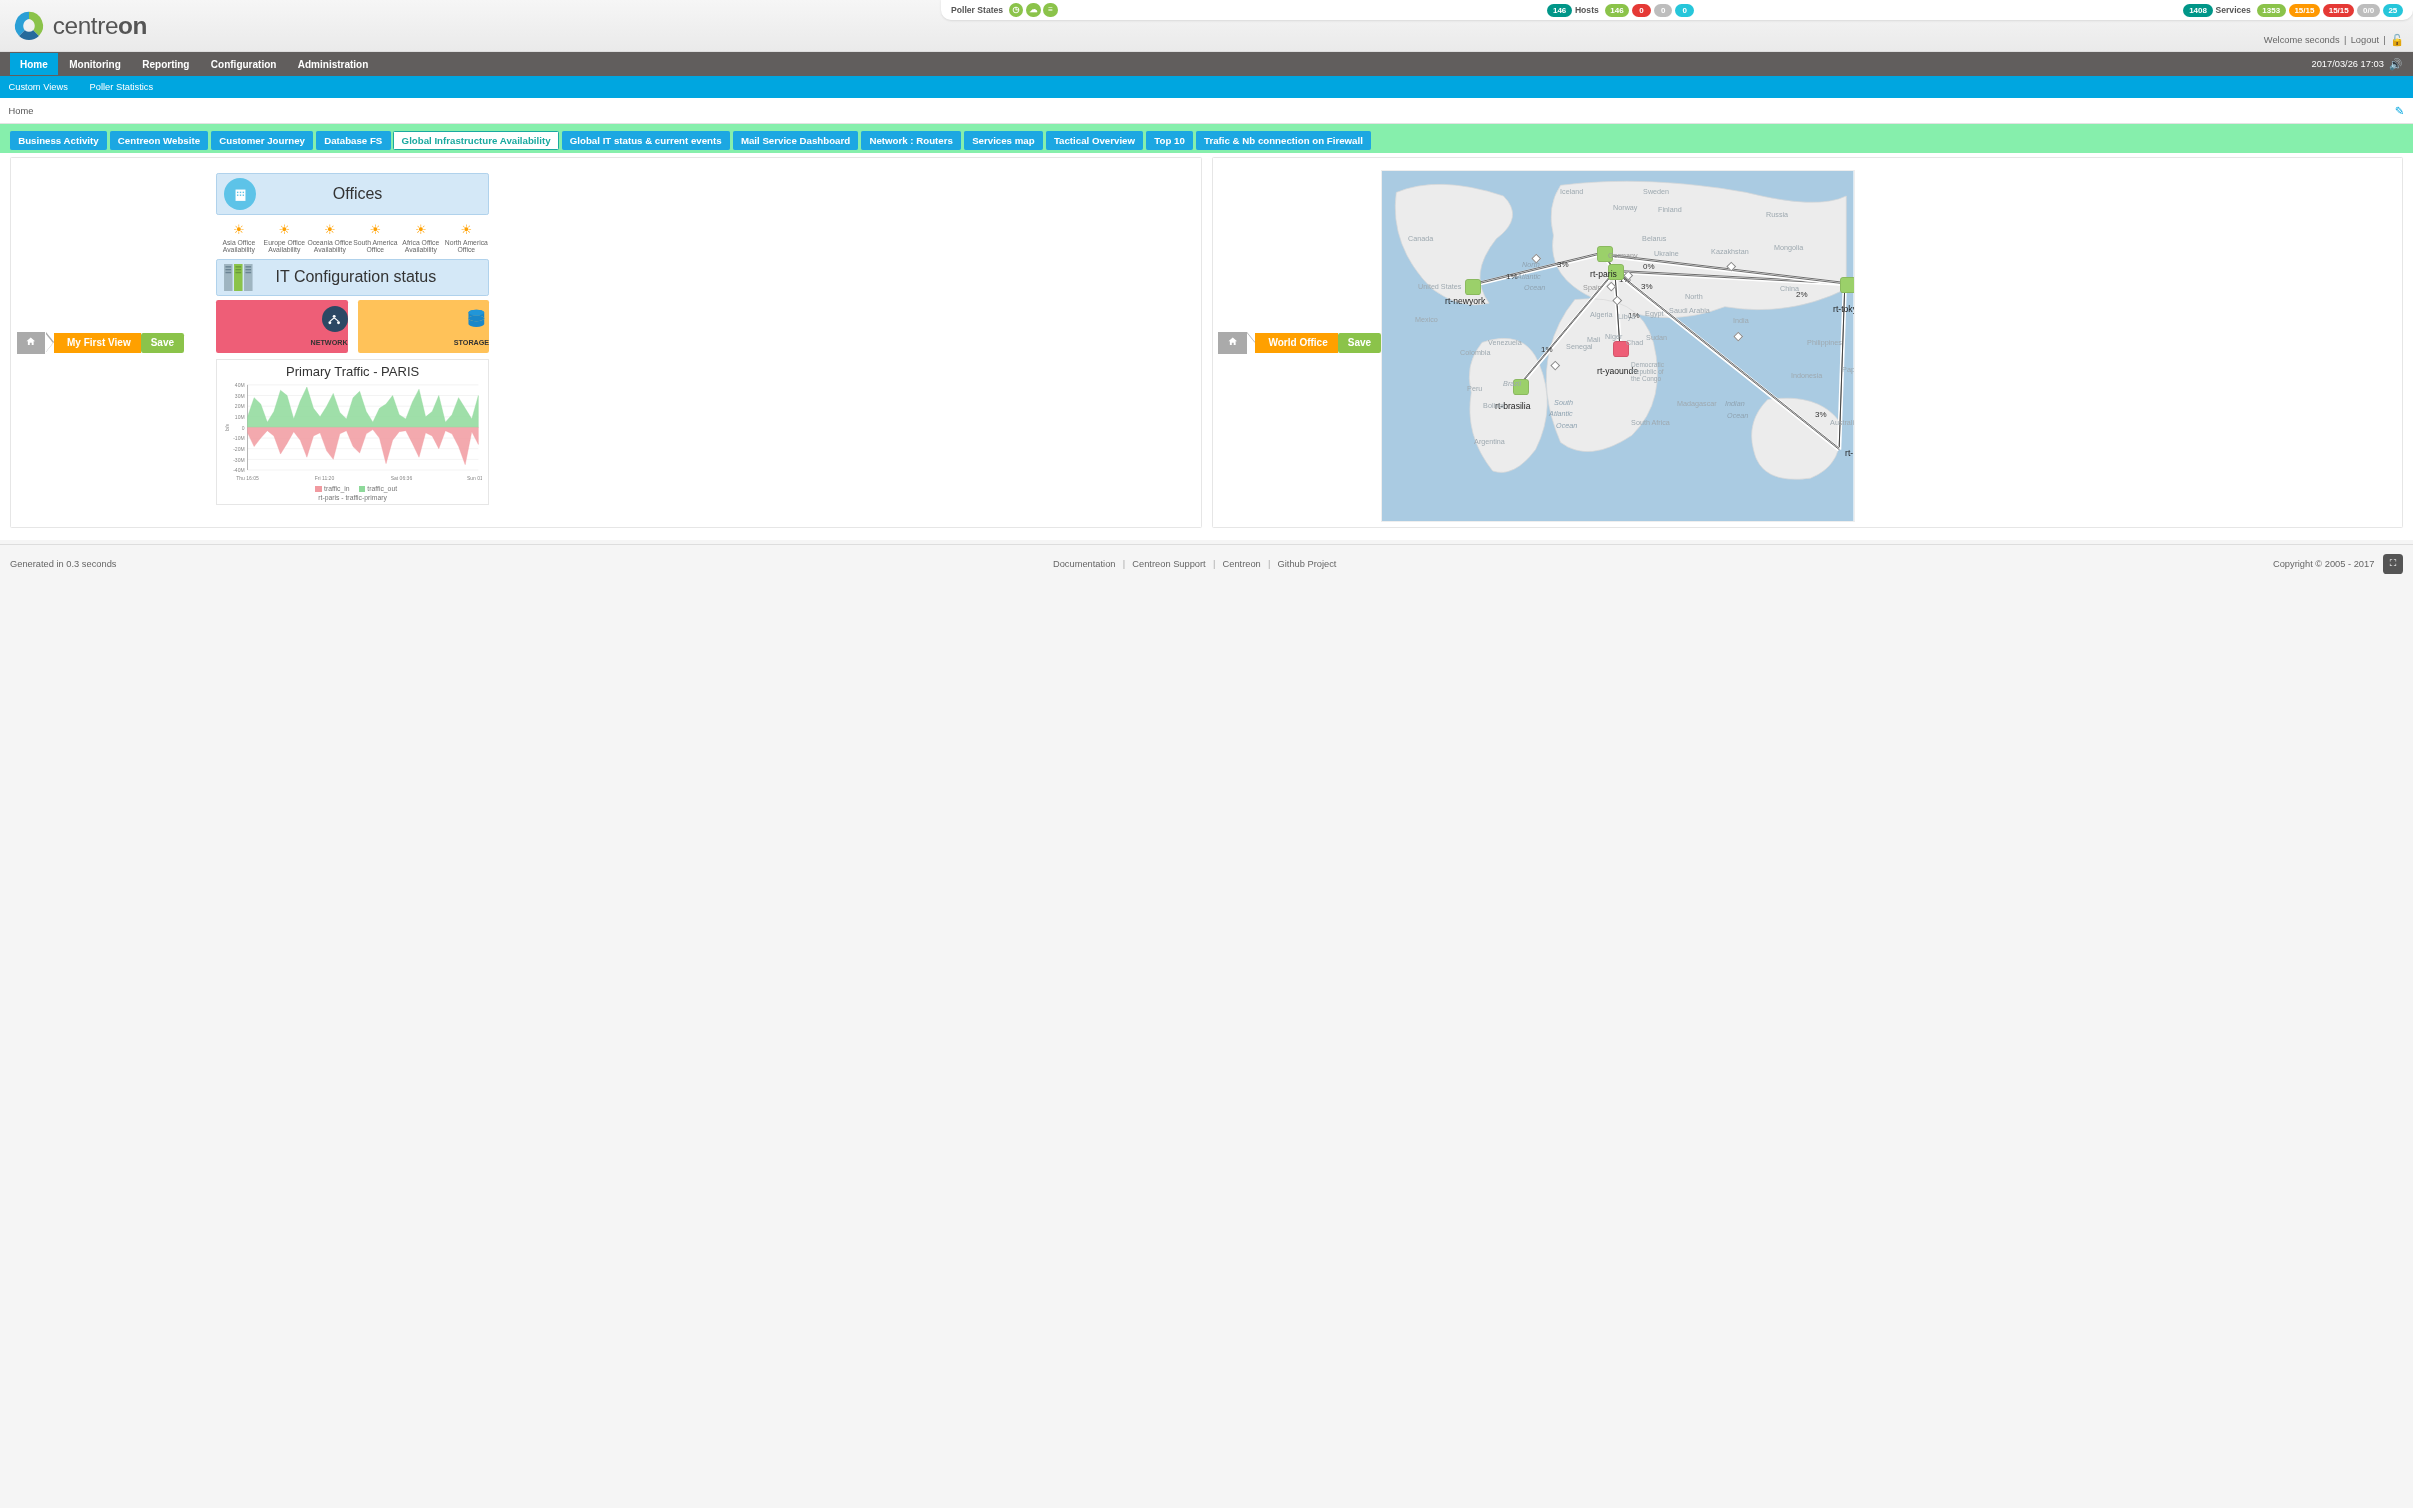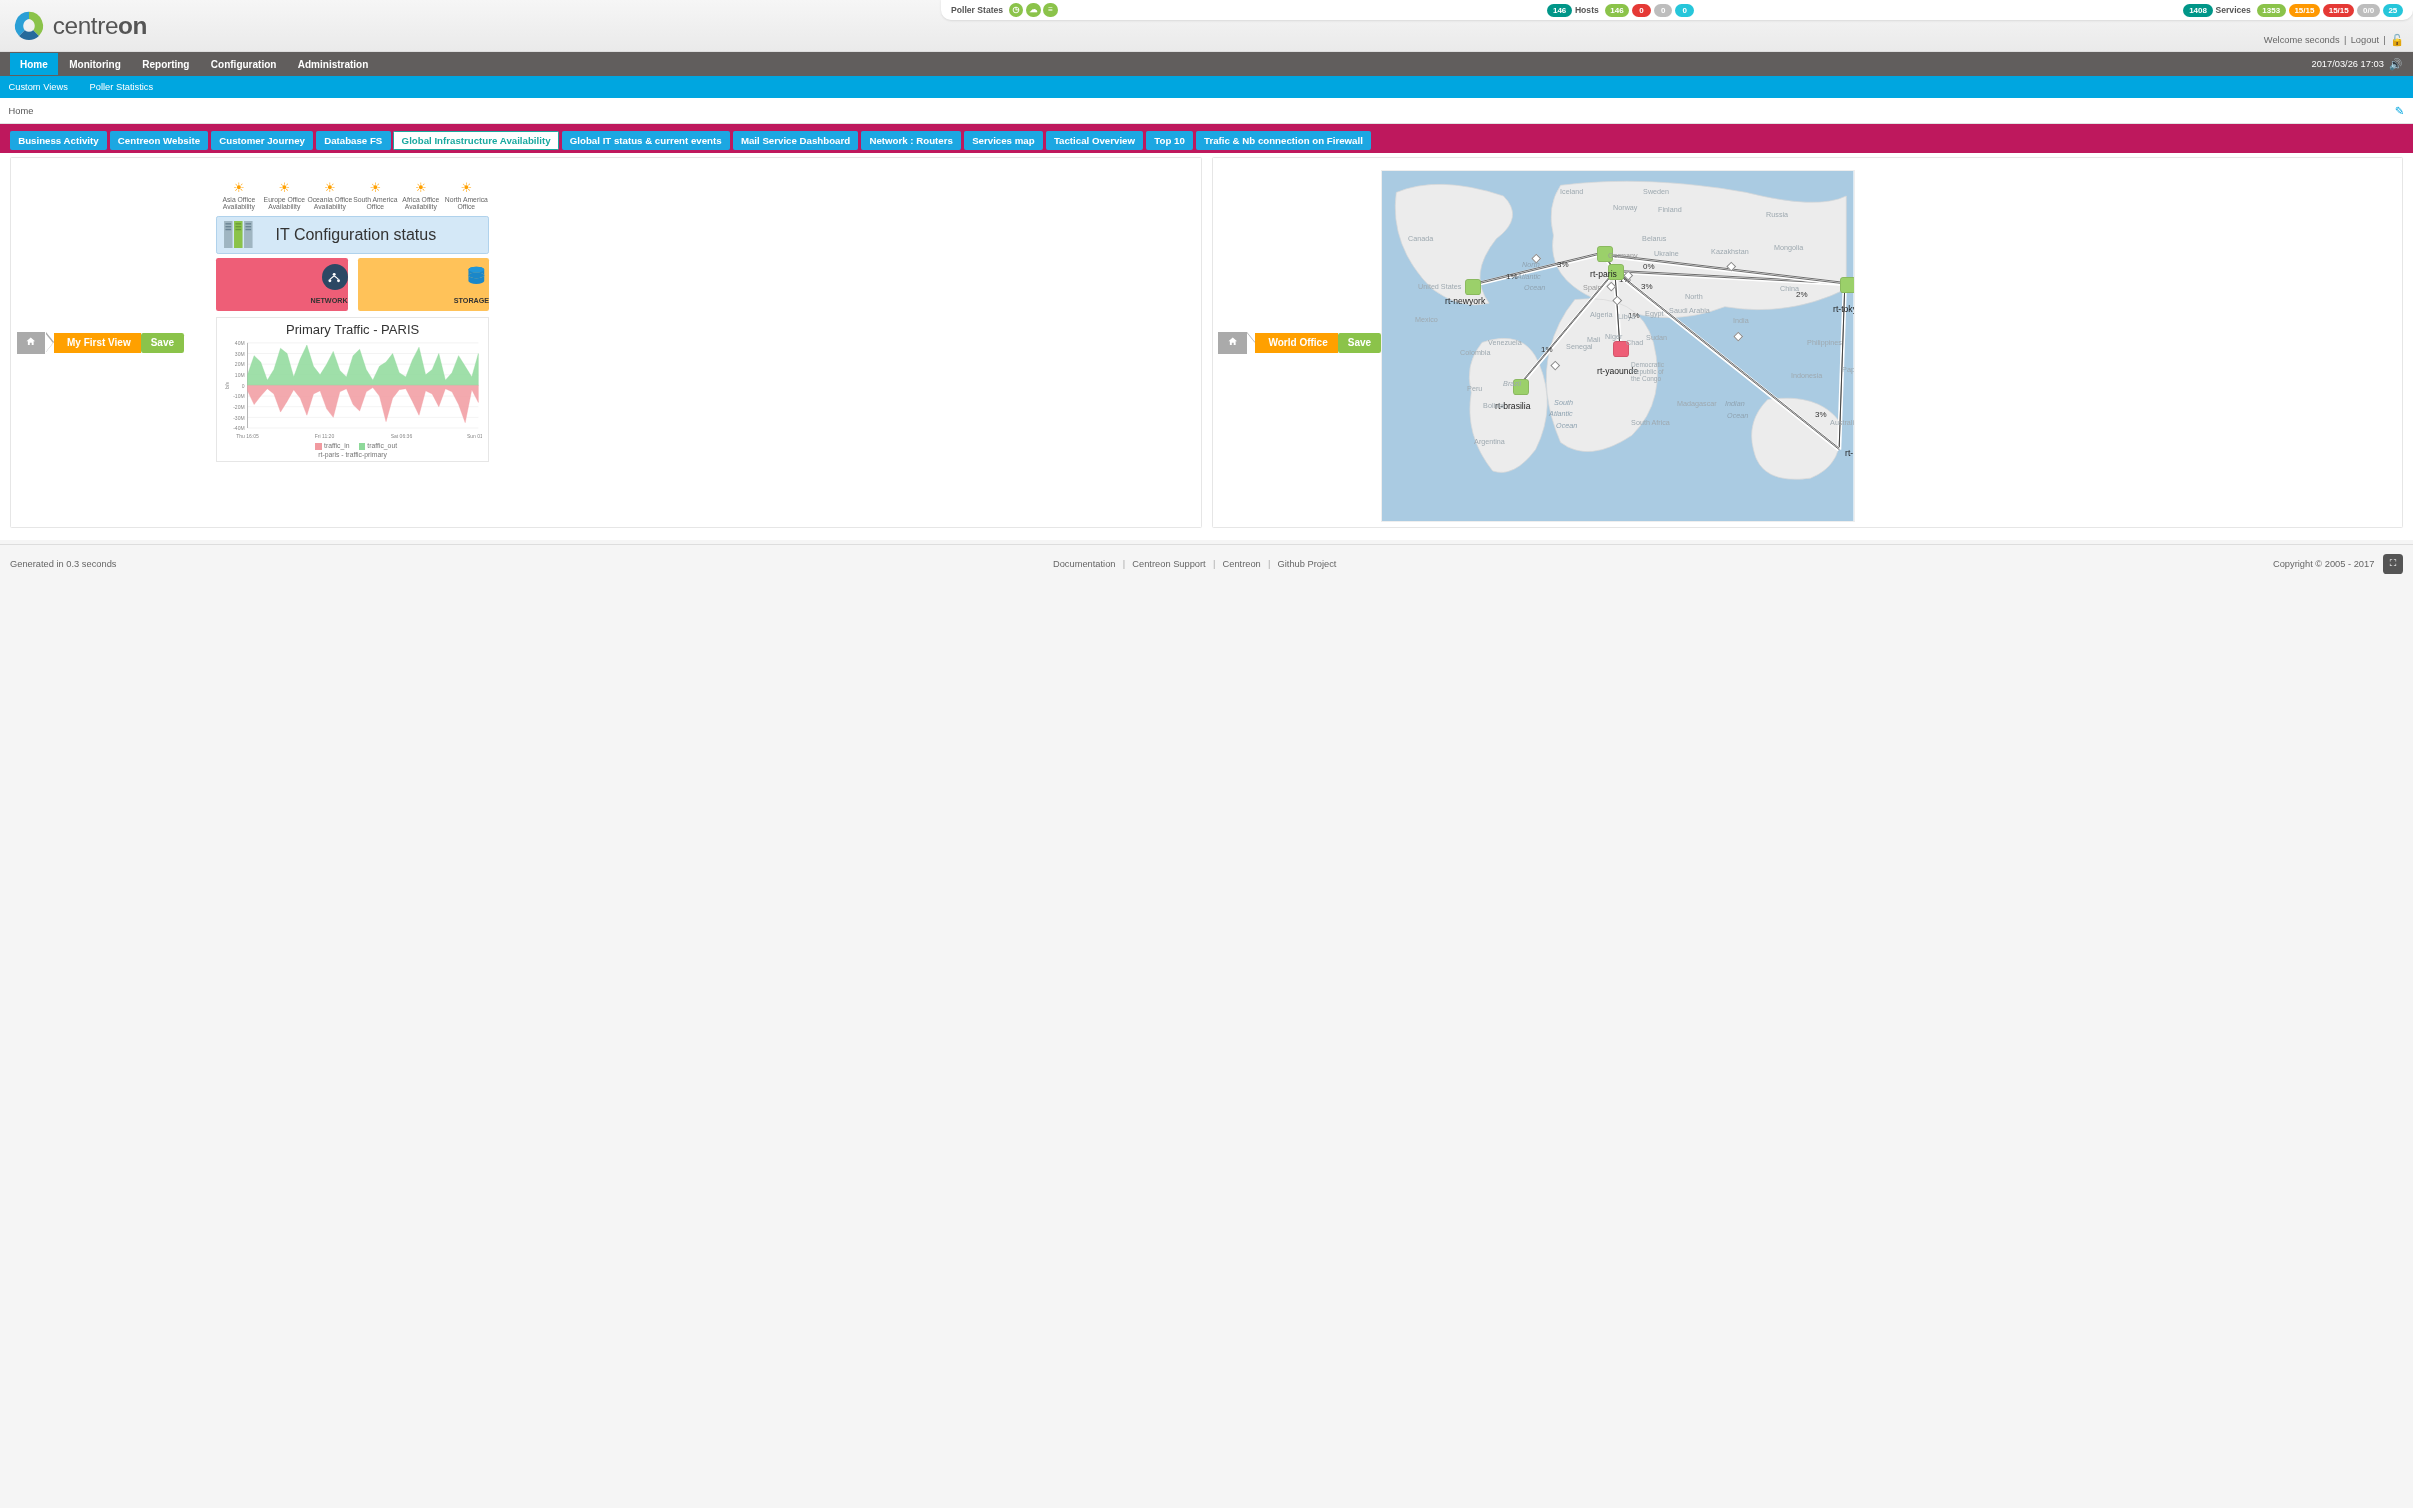--- a/index.html
+++ b/index.html
@@ -30,21 +30,21 @@
   .vol-icn { font-size:10.8px; }
 
   .sub-nav { background:#00a6e0; color:#fff; height:21.5px; display:flex; align-items:center; padding:0 5.7px; gap:16px; font-size:9.3px; }
   .sub-nav span { cursor:pointer; padding:4.3px 2.9px; }
 
   
   .crumb-bar { background:#fff; border-bottom:0.7px solid #e3e3e3; padding:5.7px 8.6px; display:flex; justify-content:space-between; align-items:center; font-size:9.3px; color:#555;}
   .pencil { color:#00a6e0; font-size:11.5px; cursor:pointer; }
 
   
-  .view-tabs { background:#be185d; padding:7.2px 10px 2.9px 10px; display:flex; flex-wrap:wrap; gap:2.9px; }
+  .view-tabs { background:#86efac; padding:7.2px 10px 2.9px 10px; display:flex; flex-wrap:wrap; gap:2.9px; }
   .vt { background:#1ca7e2; color:#fff; border:0.7px solid #1ca7e2; border-radius:1.4px; padding:2.9px 7.2px; font-size:9.7px; font-weight:700; cursor:pointer; }
   .vt.active { background:#fff; color:#1aa9a0; border-color:#1aa9a0; }
 
   
   .dash { background:#fff; padding:4.3px 10px 11.5px 10px; display:flex; gap:10px; }
   .widget { flex:1; border:0.7px solid #e6e6e6; border-radius:1.4px; background:#fff; padding:5.7px; display:flex; flex-direction:row; }
   .w-head { display:flex; align-items:center; justify-content:space-between; }
   .w-head .left { display:flex; align-items:center; }
   .home-tab { background:#aaa; padding:4.3px 8.6px; color:#fff; position:relative; }
   .home-tab::after { content:""; position:absolute; right:-8.6px; top:0; border-top:10px solid transparent; border-bottom:10px solid transparent; border-left:8.6px solid #aaa; }
@@ -185,20 +185,34 @@
           <svg viewBox="0 0 24 24">
               <path fill="#fff" d="M12 3l9 8h-3v8h-4v-5h-4v5H6v-8H3z"></path>
             </svg>
         </span>
         <span class="name-tab">My First View</span>
       </div>
       <button class="save-btn">Save</button>
     </div>
 
     <div class="left-body">
+      <div class="offices-bar">
+        <span class="o-icon">
+          <svg width="17" height="17" viewBox="0 0 24 24">
+              <rect x="5" y="5" width="14" height="16" fill="#fff"></rect>
+              <rect x="7" y="8" width="2" height="2" fill="#5dc3e8"></rect>
+              <rect x="11" y="8" width="2" height="2" fill="#5dc3e8"></rect>
+              <rect x="15" y="8" width="2" height="2" fill="#5dc3e8"></rect>
+              <rect x="7" y="12" width="2" height="2" fill="#5dc3e8"></rect>
+              <rect x="11" y="12" width="2" height="2" fill="#5dc3e8"></rect>
+              <rect x="15" y="12" width="2" height="2" fill="#5dc3e8"></rect>
+            </svg>
+        </span>
+        <h3>Offices</h3>
+      </div>
 
       <div class="suns">
         <div class="sun"><span class="icn">☀</span><span>Asia Office Availability</span></div>
         <div class="sun"><span class="icn">☀</span><span>Europe Office Availability</span></div>
         <div class="sun"><span class="icn">☀</span><span>Oceania Office Availability</span></div>
         <div class="sun"><span class="icn">☀</span><span>South America Office</span></div>
         <div class="sun"><span class="icn">☀</span><span>Africa Office Availability</span></div>
         <div class="sun"><span class="icn">☀</span><span>North America Office</span></div>
       </div>
 

